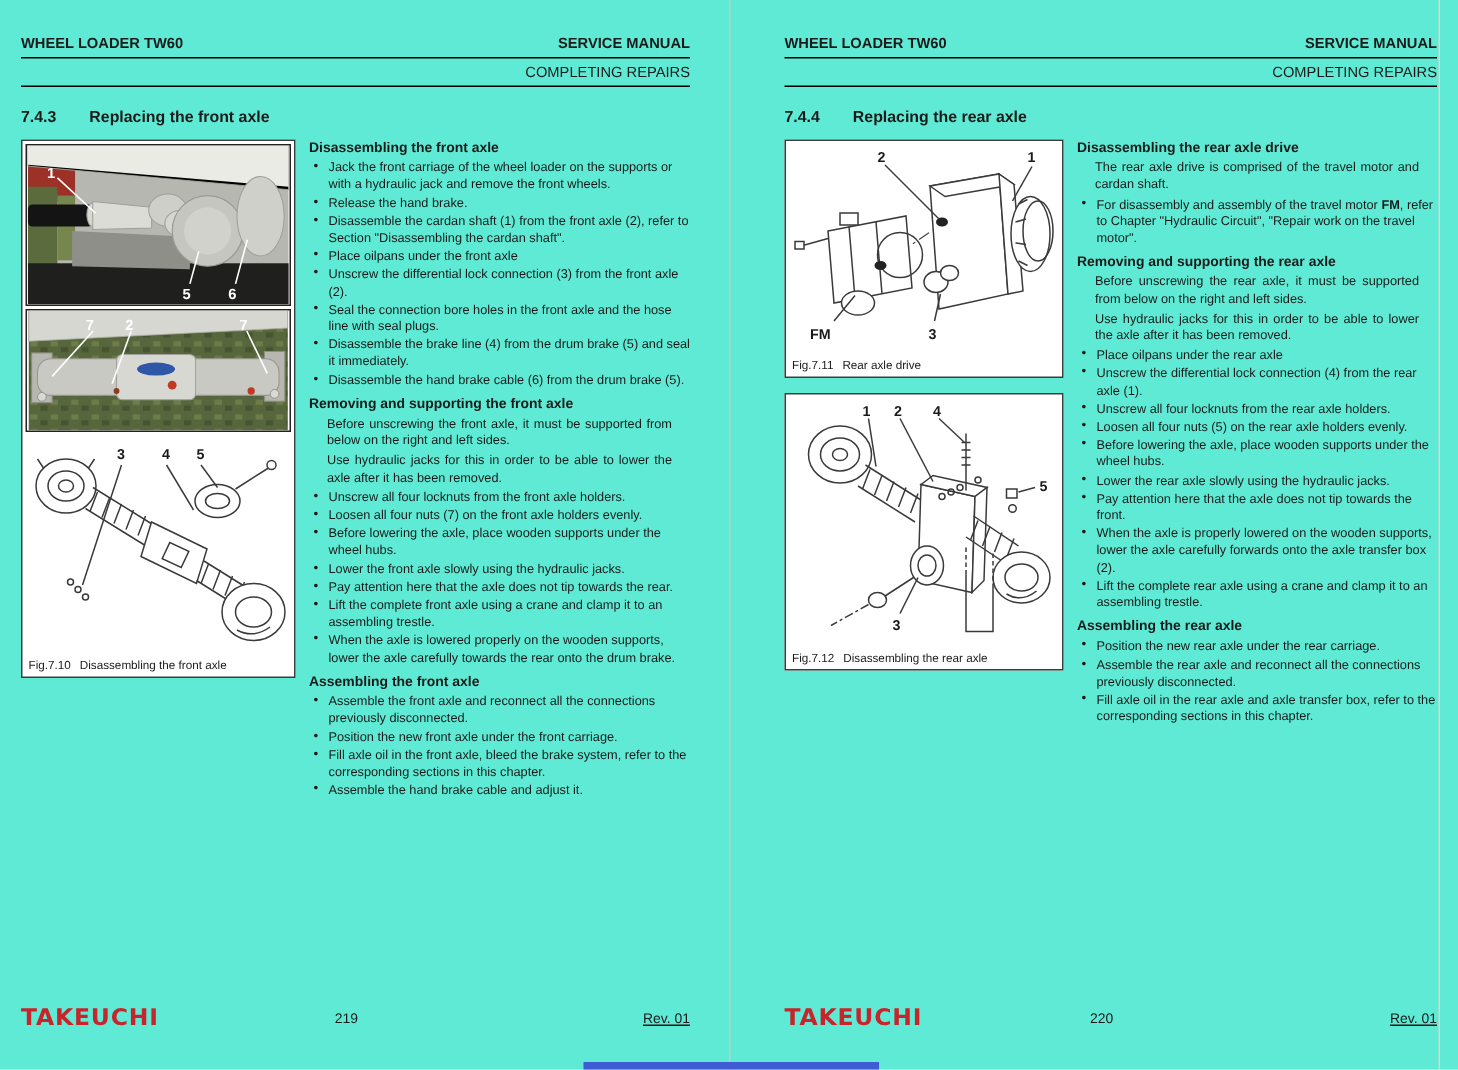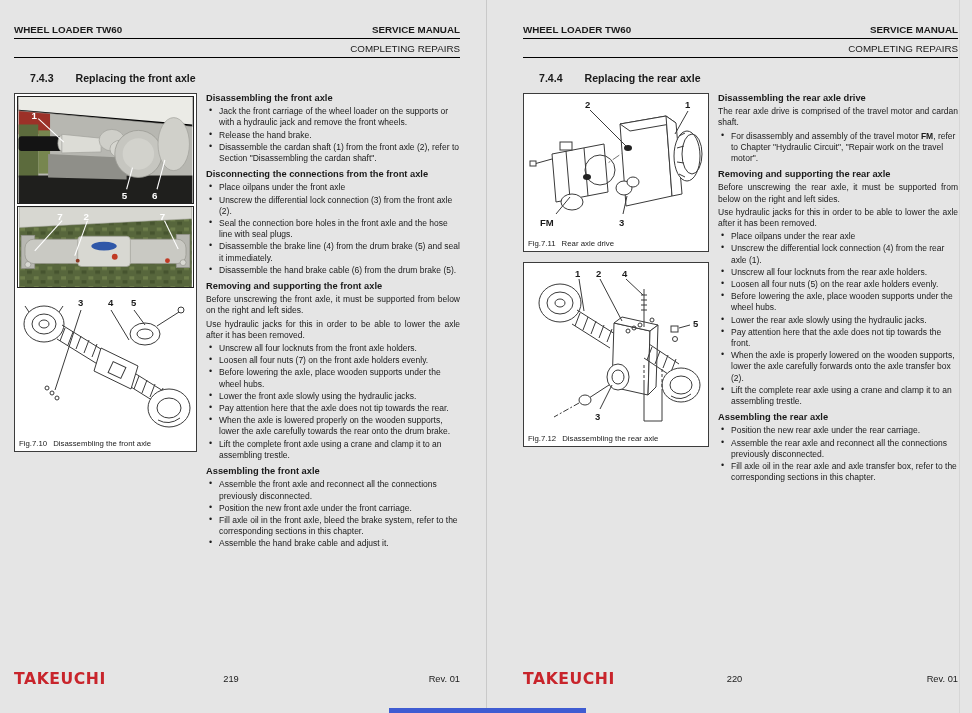--- a/index.html
+++ b/index.html
@@ -1,57 +1,57 @@
 <!DOCTYPE html>
 <html><head>
 <meta charset="utf-8">
 <style>
   * { margin:0; padding:0; box-sizing:border-box; }
   html,body { width:972px; height:713px; background:#ffffff; overflow:hidden;
               font-family:"Liberation Sans", sans-serif; color:#1a1a1a; }
-  .page { position:absolute; top:0; width:486px; height:713px; background:#e5e5e5; }
+  .page { position:absolute; top:0; width:486px; height:713px; background:#5eead4; }
   #page-left  { left:0;   padding:24px 26px 0 14px; }
   #page-right { left:486px; padding:24px 14px 0 36px; border-left:1px solid #c9c9c9; }
   .edge-line { position:absolute; top:0; left:959px; width:1px; height:713px; background:#d6d6d6; }
 
   .hdr-row1 { display:flex; justify-content:space-between; font-weight:bold; font-size:9.8px; }
   .hdr-line1 { border-top:1.6px solid #000; margin-top:3px; }
   .hdr-row2 { text-align:right; font-weight:normal; font-size:9.8px; padding:4px 0 3px; }
   .hdr-line2 { border-top:1px solid #000; }
 
-  .section-title { display:flex; gap:22px; font-weight:bold; font-size:10.6px; margin:14px 16px 9px; }
+  .section-title { display:flex; gap:22px; font-weight:bold; font-size:10.6px; margin:14px 0 9px; }
 
   .cols { display:flex; gap:9px; align-items:flex-start; }
   .fig-col-left  { width:183px; flex:none; }
   .fig-col-right { width:186px; flex:none; }
   .text-col { flex:1; min-width:0; font-size:8.5px; line-height:11.2px; }
 
   .figbox { border:1px solid #3c3c3c; background:#fff; padding:2px; }
   .figbox + .figbox { margin-top:10px; }
   .photo { display:block; border:1px solid #222; }
   .photo + .photo, .photo + .linedraw { margin-top:2px; }
   .linedraw { display:block; }
   .figcaption { font-size:7.8px; padding:3px 2px 1px 2px; color:#1a1a1a; }
   .figcaption .cap-title { margin-left:6px; }
 
   .sh { font-weight:bold; font-size:9.3px; margin:5px 0 2px; }
   .sh:first-child { margin-top:0; }
-  .para { text-align:justify; margin:1px 0 2px; }
+  .para { text-align:justify; margin:1px 12px 2px; }
   .li { position:relative; padding-left:13px; margin:0 0 1px; }
   .li::before { content:"•"; position:absolute; left:3px; top:-1px; font-size:9px; }
 
   .footer { position:absolute; bottom:24px; left:0; width:100%; }
   #page-left  .footer { padding:0 26px 0 14px; }
   #page-right .footer { padding:0 14px 0 36px; }
   .footer-inner { position:relative; display:flex; align-items:center; height:20px; }
   .brand { font-weight:800; font-size:14.5px; letter-spacing:0.5px; color:#c8242b;
            transform:scaleY(1.05) scaleX(1.08); transform-origin:left center;
            font-family:"DejaVu Sans", sans-serif; }
   .pageno { position:absolute; left:0; right:12px; text-align:center; font-size:9.3px; }
-  .rev { margin-left:auto; font-size:9.3px; }
+  .rev { margin-left:auto; font-size:9.3px;text-decoration:underline; }
 
   .bottom-bar { position:absolute; left:389px; bottom:0; width:197px; height:5px; background:#3f5cd2; }
 
   svg text { font-family:"Liberation Sans", sans-serif; }
   .callout-w { fill:#ffffff; font-weight:bold; font-size:10px; }
   .callout-b { fill:#1a1a1a; font-weight:bold; font-size:9.5px; }
   .ink { stroke:#3a3a3a; fill:none; stroke-width:1; }
   .inkf { stroke:#3a3a3a; fill:#ffffff; stroke-width:1; }
 </style>
 </head>
@@ -166,37 +166,36 @@
         </div>
       </div>
     </div>
 
     <div class="text-col">
       <div class="sh">Disassembling the front axle</div>
       <div class="li">Jack the front carriage of the wheel loader on the supports or with a hydraulic jack and remove the front wheels.</div>
       <div class="li">Release the hand brake.</div>
       <div class="li">Disassemble the cardan shaft (1) from the front axle (2), refer to Section "Disassembling the cardan shaft".</div>
 
-      <div class="sh">Disconnecting the connections from the front axle</div>
       <div class="li">Place oilpans under the front axle</div>
       <div class="li">Unscrew the differential lock connection (3) from the front axle (2).</div>
       <div class="li">Seal the connection bore holes in the front axle and the hose line with seal plugs.</div>
       <div class="li">Disassemble the brake line (4) from the drum brake (5) and seal it immediately.</div>
       <div class="li">Disassemble the hand brake cable (6) from the drum brake (5).</div>
 
       <div class="sh">Removing and supporting the front axle</div>
       <div class="para">Before unscrewing the front axle, it must be supported from below on the right and left sides.</div>
       <div class="para">Use hydraulic jacks for this in order to be able to lower the axle after it has been removed.</div>
       <div class="li">Unscrew all four locknuts from the front axle holders.</div>
       <div class="li">Loosen all four nuts (7) on the front axle holders evenly.</div>
       <div class="li">Before lowering the axle, place wooden supports under the wheel hubs.</div>
       <div class="li">Lower the front axle slowly using the hydraulic jacks.</div>
       <div class="li">Pay attention here that the axle does not tip towards the rear.</div>
+      <div class="li">Lift the complete front axle using a crane and clamp it to an assembling trestle.</div>
       <div class="li">When the axle is lowered properly on the wooden supports, lower the axle carefully towards the rear onto the drum brake.</div>
-      <div class="li">Lift the complete front axle using a crane and clamp it to an assembling trestle.</div>
 
       <div class="sh">Assembling the front axle</div>
       <div class="li">Assemble the front axle and reconnect all the connections previously disconnected.</div>
       <div class="li">Position the new front axle under the front carriage.</div>
       <div class="li">Fill axle oil in the front axle, bleed the brake system, refer to the corresponding sections in this chapter.</div>
       <div class="li">Assemble the hand brake cable and adjust it.</div>
     </div>
   </div>
 
   <div class="footer">

